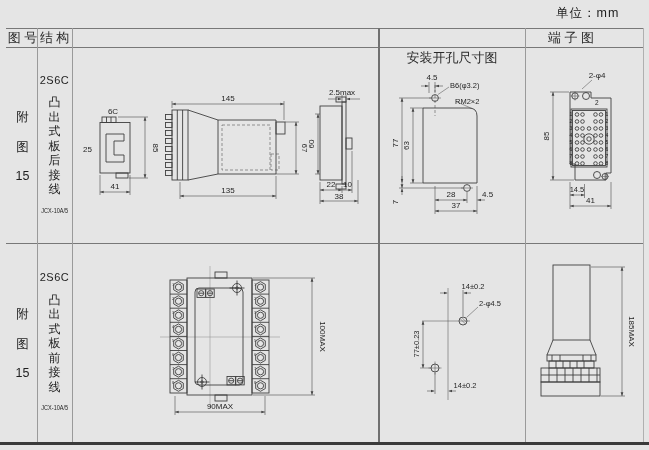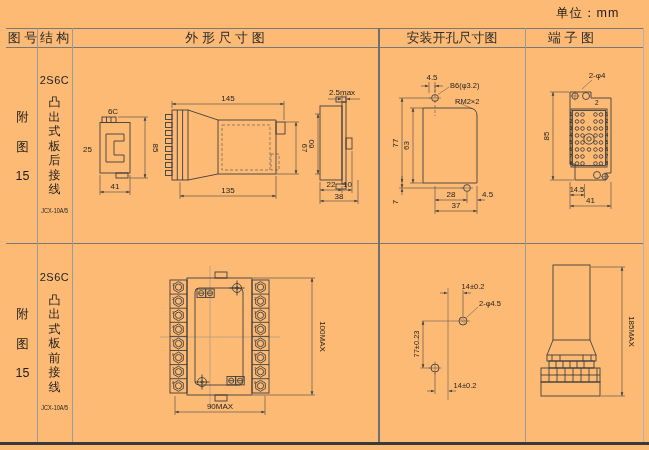--- a/index.html
+++ b/index.html
@@ -1,16 +1,16 @@
 <!DOCTYPE html>
 <html><head>
 <meta charset="utf-8">
 <style>
   html,body{margin:0;padding:0;background:#fff;}
-  .page{position:relative;width:649px;height:450px;background:#fdba74;overflow:hidden;
+  .page{position:relative;width:649px;height:450px;background:#e5e5e5;overflow:hidden;
         font-family:"Liberation Sans","DejaVu Sans",sans-serif;color:#222;}
   .hline{position:absolute;background:#787878;height:1px;}
   .vline{position:absolute;background:#9a9a9a;width:1px;}
   .vline.heavy{width:2px;background:#707070;}
   .vline.light{background:#b0b0b0;}
   .bottombar{position:absolute;left:0;top:442px;width:649px;height:3px;background:#3a3a3a;}
   .unit{position:absolute;left:556px;top:5px;font-size:12.5px;letter-spacing:1px;color:#1d1d1d;}
   .hcell{position:absolute;top:28px;height:19px;display:flex;align-items:center;justify-content:center;
          font-size:13px;color:#2a2a2a;white-space:nowrap;}
   .figcell{position:absolute;display:flex;flex-direction:column;align-items:center;justify-content:center;
@@ -76,22 +76,21 @@
   <div class="hline" style="left:6px;top:243px;width:638px;"></div>
   <div class="vline" style="left:37px;top:28px;height:414px;"></div>
   <div class="vline" style="left:72px;top:28px;height:414px;"></div>
   <div class="vline heavy" style="left:378px;top:28px;height:414px;"></div>
   <div class="vline" style="left:525px;top:28px;height:414px;"></div>
   <div class="vline light" style="left:643px;top:28px;height:414px;"></div>
   <div class="bottombar"></div>
 
   <div class="hcell" style="left:8px;width:29px;">图 号</div>
   <div class="hcell" style="left:37px;width:35px;font-family:Liberation Serif, serif;">结 构</div>
-  <div class="hcell" style="left:72px;width:306px;">外 形 尺 寸 图</div>
-  <div class="hcell" style="left:379px;width:146px;">安装开孔尺寸图</div>
+  <div class="hcell" style="left:379px;width:146px;margin-top:20px;">安装开孔尺寸图</div>
   <div class="hcell" style="left:512px;width:118px;">端 子 图</div>
 
   <div class="figcell" style="left:8px;top:48px;width:29px;height:195px;">
     <span>附</span>
     <span>图</span>
     <span>15</span>
   </div>
   <div class="structcell" style="left:37px;top:48px;width:35px;height:195px;">
     <span class="model">2S6C</span>
     <span>凸</span>

